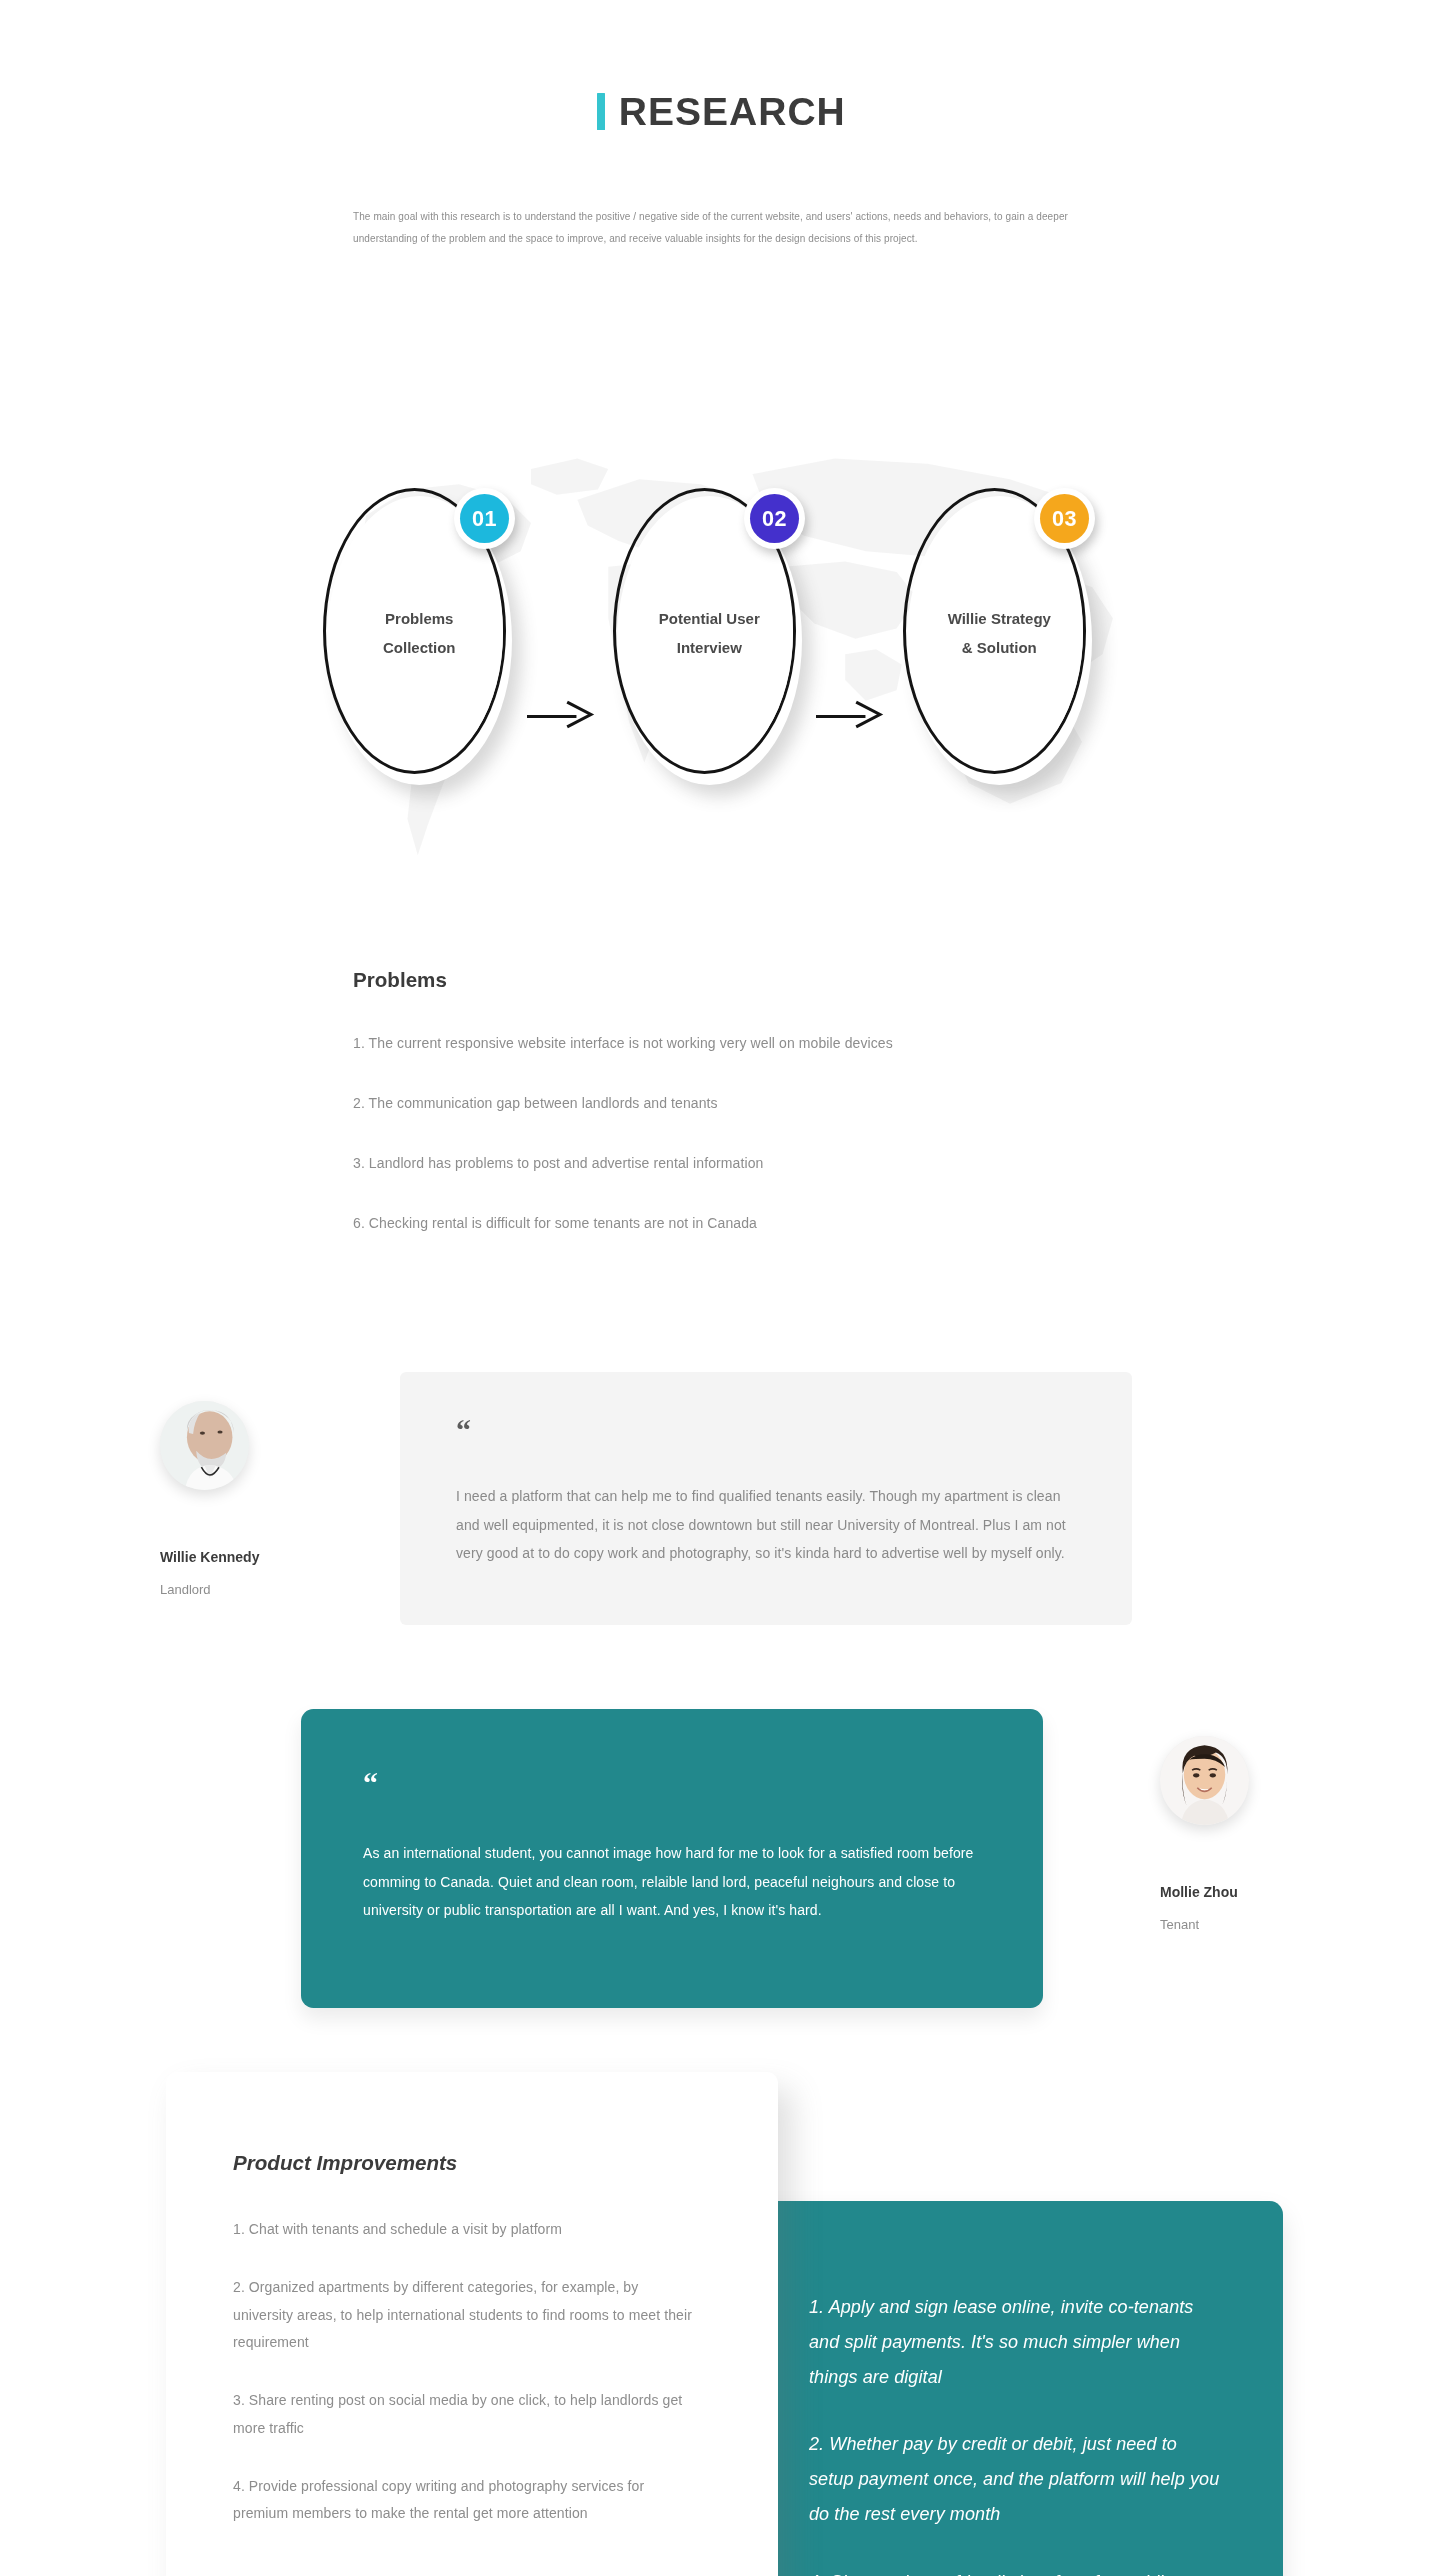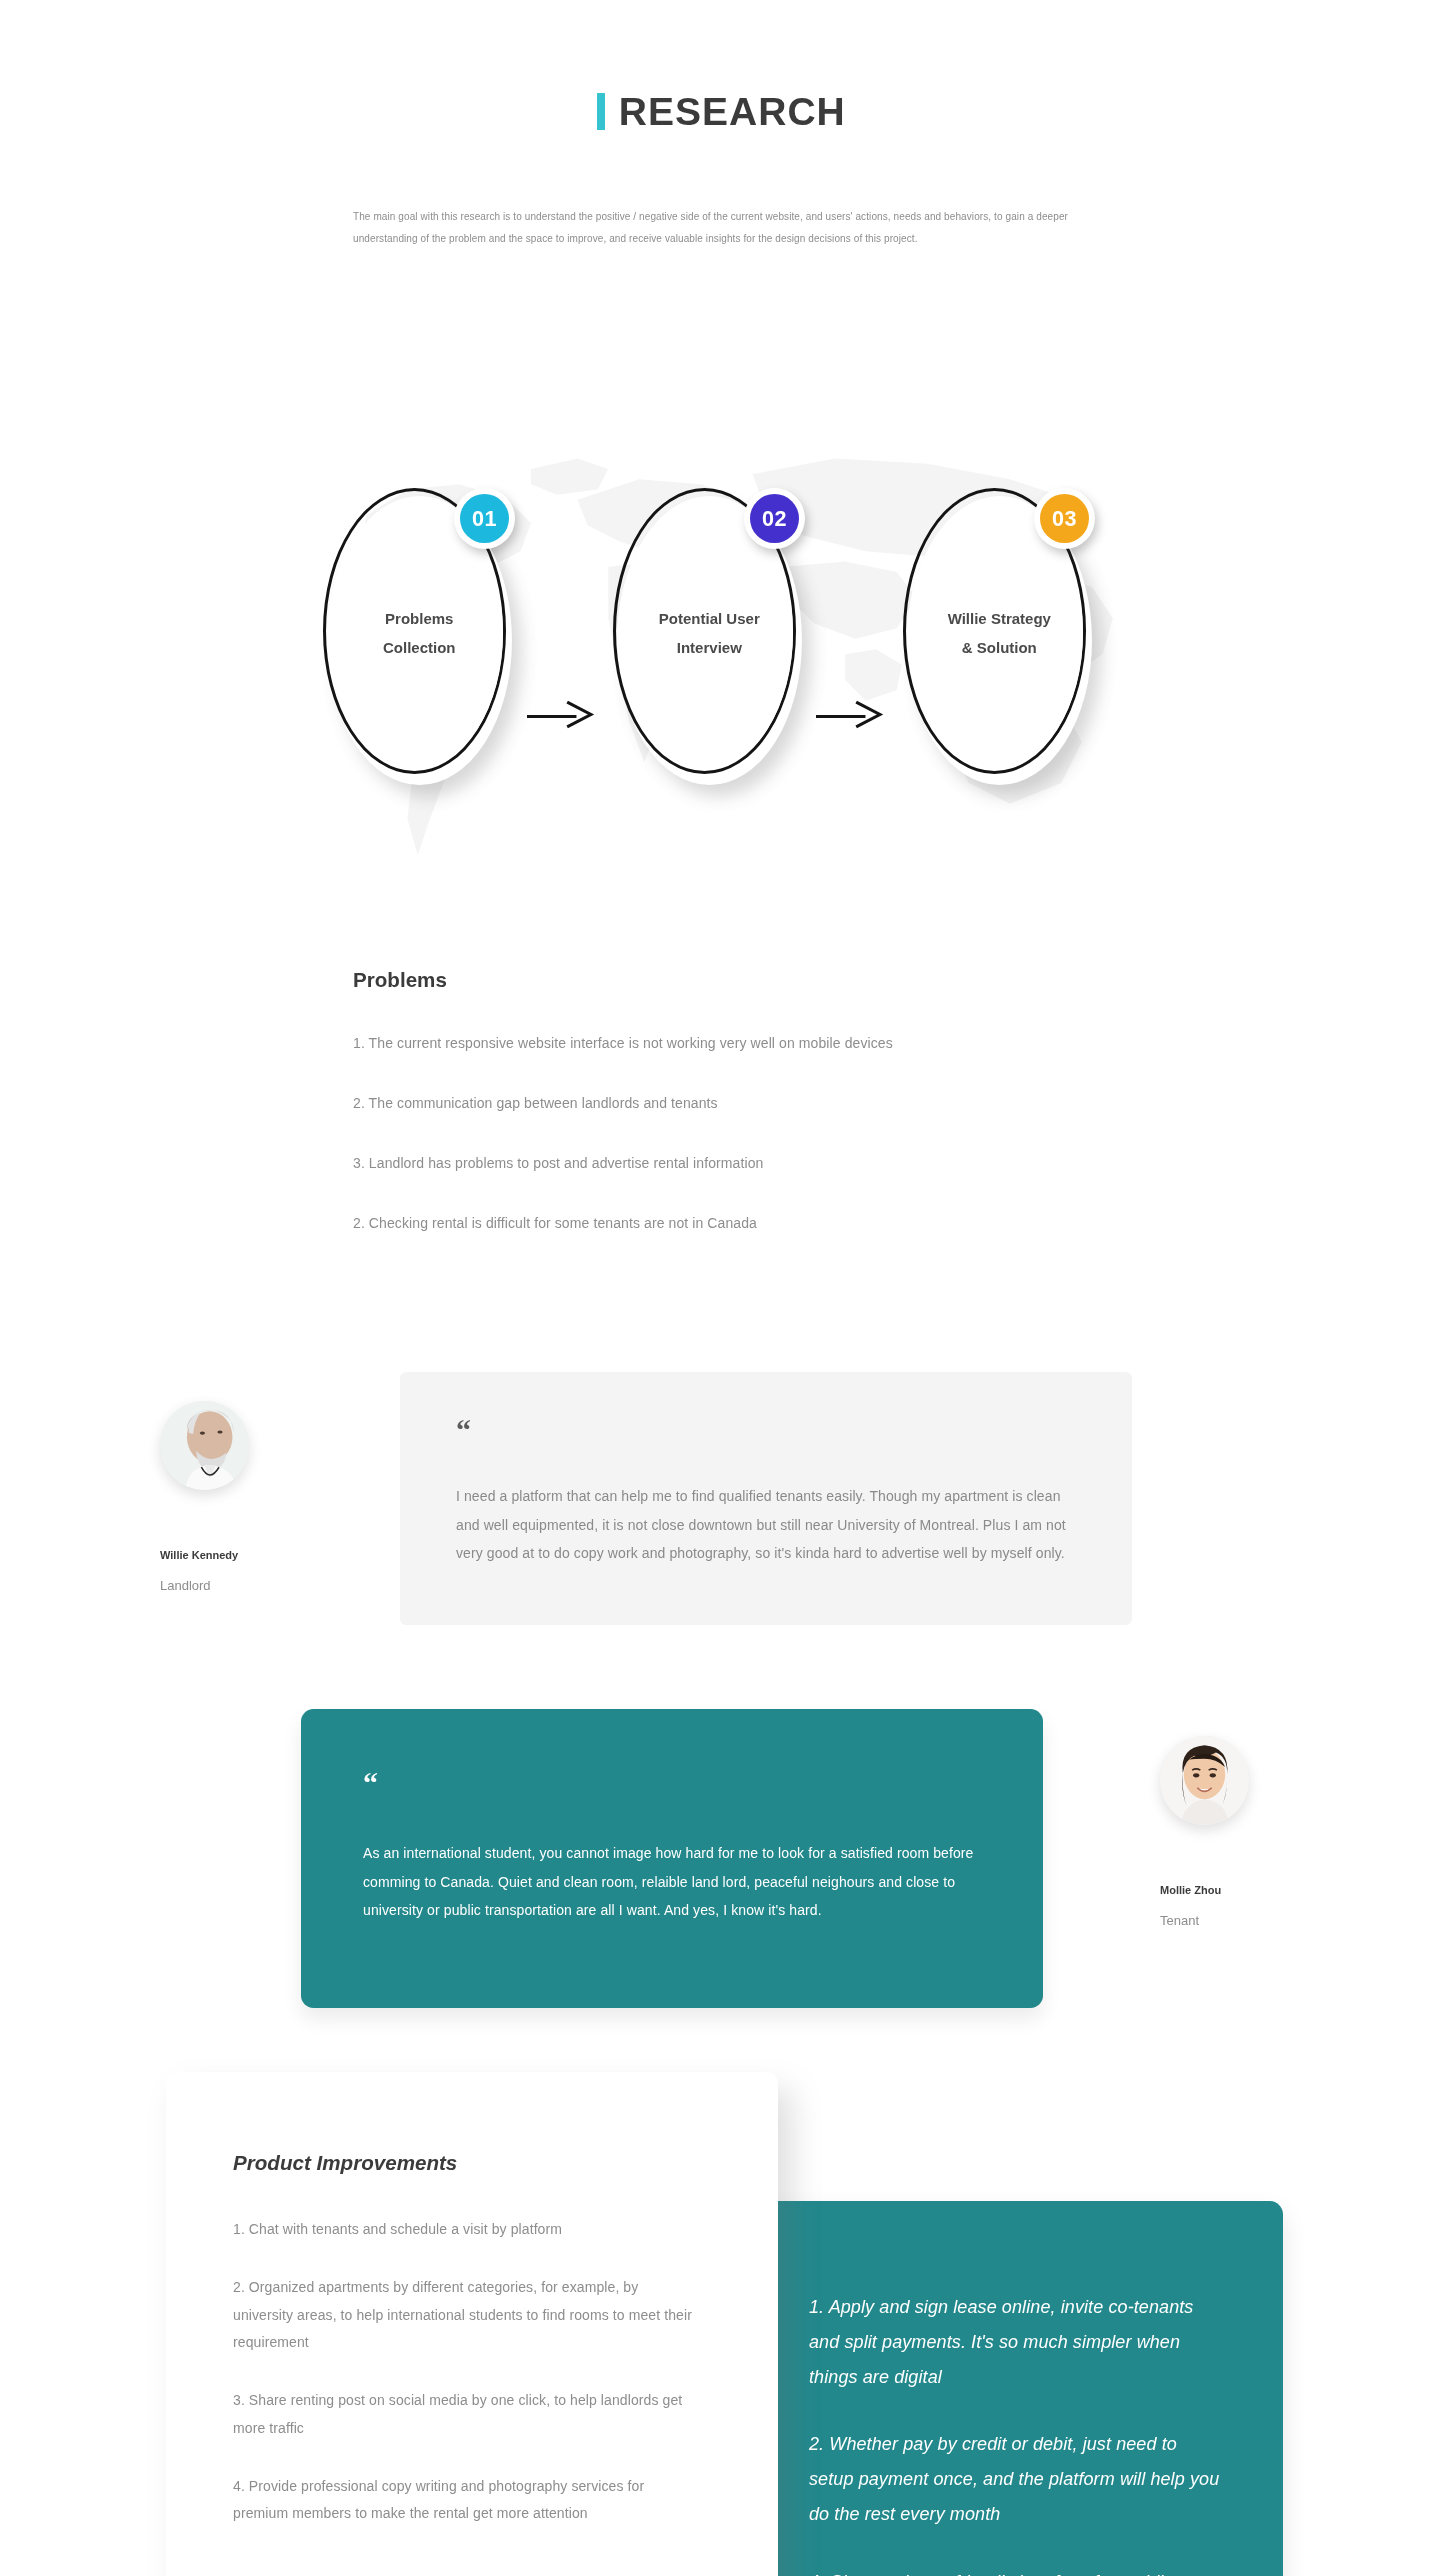--- a/index.html
+++ b/index.html
@@ -223,21 +223,21 @@
   .avatar {
     width: 89px;
     height: 89px;
     border-radius: 50%;
     overflow: hidden;
     box-shadow: 0 5.2px 13.4px rgba(0,0,0,0.13);
     background: #efefef;
   }
   .person-name {
     margin-top: 59px;
-    font-size: 11px;
+    font-size: 14px;
     font-weight: 700;
     color: #3b3b3b;
   }
   .person-role {
     margin-top: 16.5px;
     font-size: 13px;
     color: #8d8d8d;
   }
 
   
@@ -406,21 +406,21 @@
       </div>
 
     </div>
   </div>
 
   <div class="problems">
     <div class="section-heading">Problems</div>
     <div class="problem-item">1. The current responsive website interface is not working very well on mobile devices</div>
     <div class="problem-item">2. The communication gap between landlords and tenants</div>
     <div class="problem-item">3. Landlord has problems to post and advertise rental information</div>
-    <div class="problem-item">2. Checking rental is difficult for some tenants are not in Canada</div>
+    <div class="problem-item">6. Checking rental is difficult for some tenants are not in Canada</div>
   </div>
 
   <div class="person-left">
     <div class="avatar">
       <svg viewBox="0 0 172 172" width="89" height="89">
         <rect width="172" height="172" fill="#eef2f1"></rect>
         <ellipse cx="96" cy="70" rx="44" ry="50" fill="#d8b9a4"></ellipse>
         <path d="M52 58 Q60 16 100 18 Q140 20 142 62 Q144 40 126 28 Q96 8 68 26 Q50 38 52 58 Z" fill="#cfcfcf"></path>
         <path d="M56 62 Q52 34 78 22 Q66 40 64 64 Z" fill="#e2e2e2"></path>
         <path d="M70 96 Q96 126 128 100 Q126 132 96 134 Q72 130 70 96 Z" fill="#dedede"></path>

